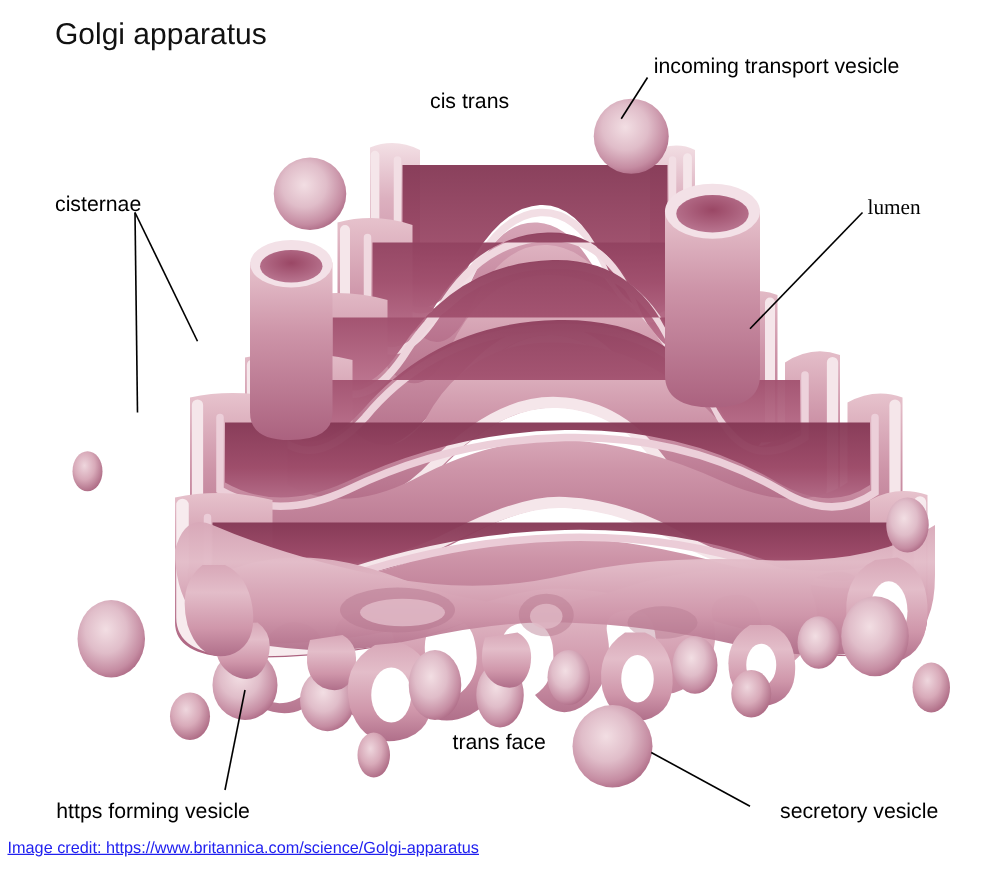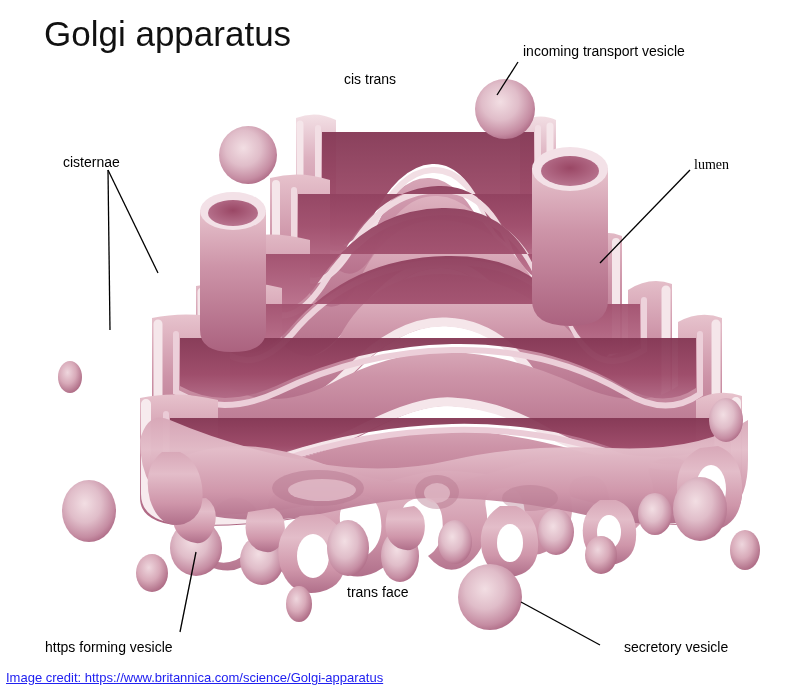--- a/index.html
+++ b/index.html
@@ -16,50 +16,50 @@
   }
   #figure {
     position: absolute;
     left: 0; top: 0;
     width: 800px;
     height: 695px;
   }
   .label {
     position: absolute;
     font-family: "Liberation Sans", sans-serif;
-    font-size: 14px;
+    font-size: 17px;
     color: #000000;
     white-space: nowrap;
     line-height: 1.1;
   }
   #page-title {
     position: absolute;
     left: 44px;
     top: 14px;
-    font-size: 35px;
+    font-size: 24px;
     color: #111111;
     font-family: "Liberation Sans", sans-serif;
     white-space: nowrap;
   }
   #credit {
     position: absolute;
     left: 6px;
     top: 670px;
     font-size: 13px;
     color: #2121f0;
     font-family: "Liberation Sans", sans-serif;
     white-space: nowrap;
     text-align: right;
   }
   #lbl-cis-face   { left: 344px; top: 72px; }
   #lbl-incoming   { left: 523px; top: 44px; }
-  #lbl-cisternae  { left: 44px;  top: 155px; margin-left: 19px; }
+  #lbl-cisternae  { left: 44px;  top: 155px; }
   #lbl-lumen      { left: 694px; top: 157px; font-family: Liberation Serif, serif; }
   #lbl-newly      { left: 45px;  top: 640px; }
-  #lbl-trans-face { left: 347px; top: 585px; text-align: center; }
+  #lbl-trans-face { left: 362px; top: 585px; text-align: center; }
   #lbl-secretory  { left: 624px; top: 640px; }
 </style>
 </head>
 <body>
 
 <svg id="figure" viewBox="0 0 800 695" xmlns="http://www.w3.org/2000/svg">
   <defs>
     <linearGradient id="gMemTop" x1="0" y1="0" x2="0" y2="1">
       <stop offset="0%" stop-color="#f3e0e5"></stop>
       <stop offset="22%" stop-color="#dcb0bf"></stop>

